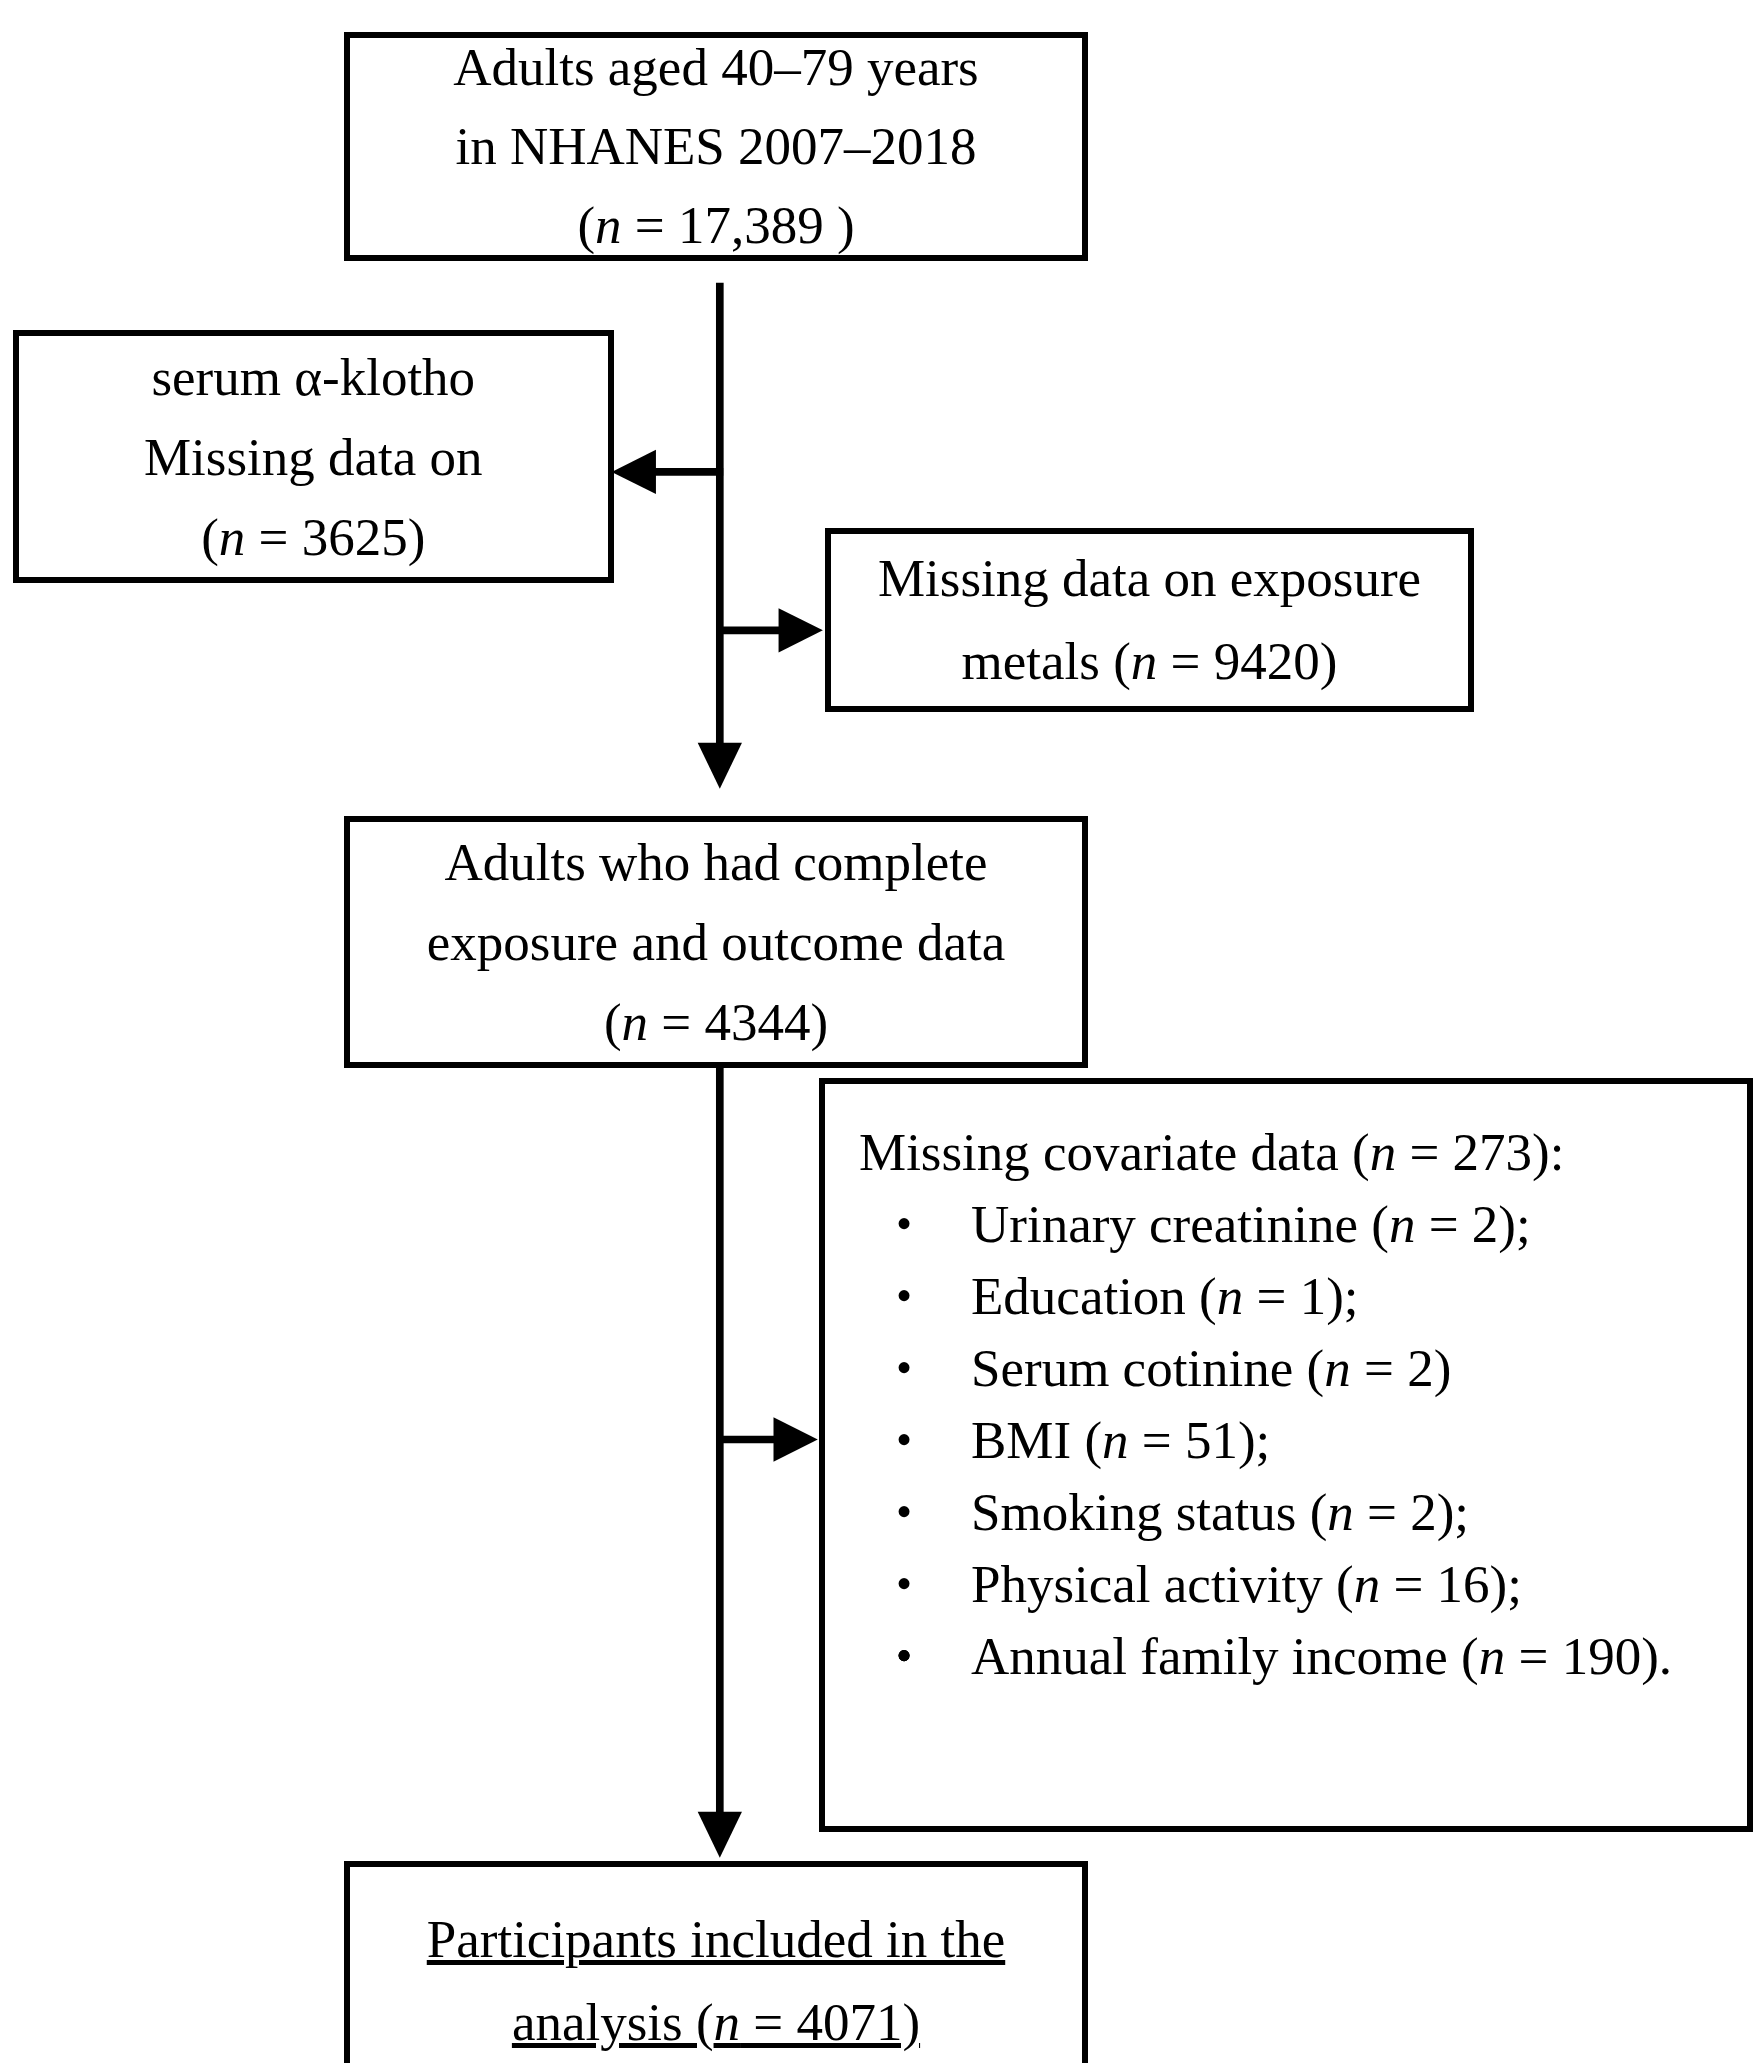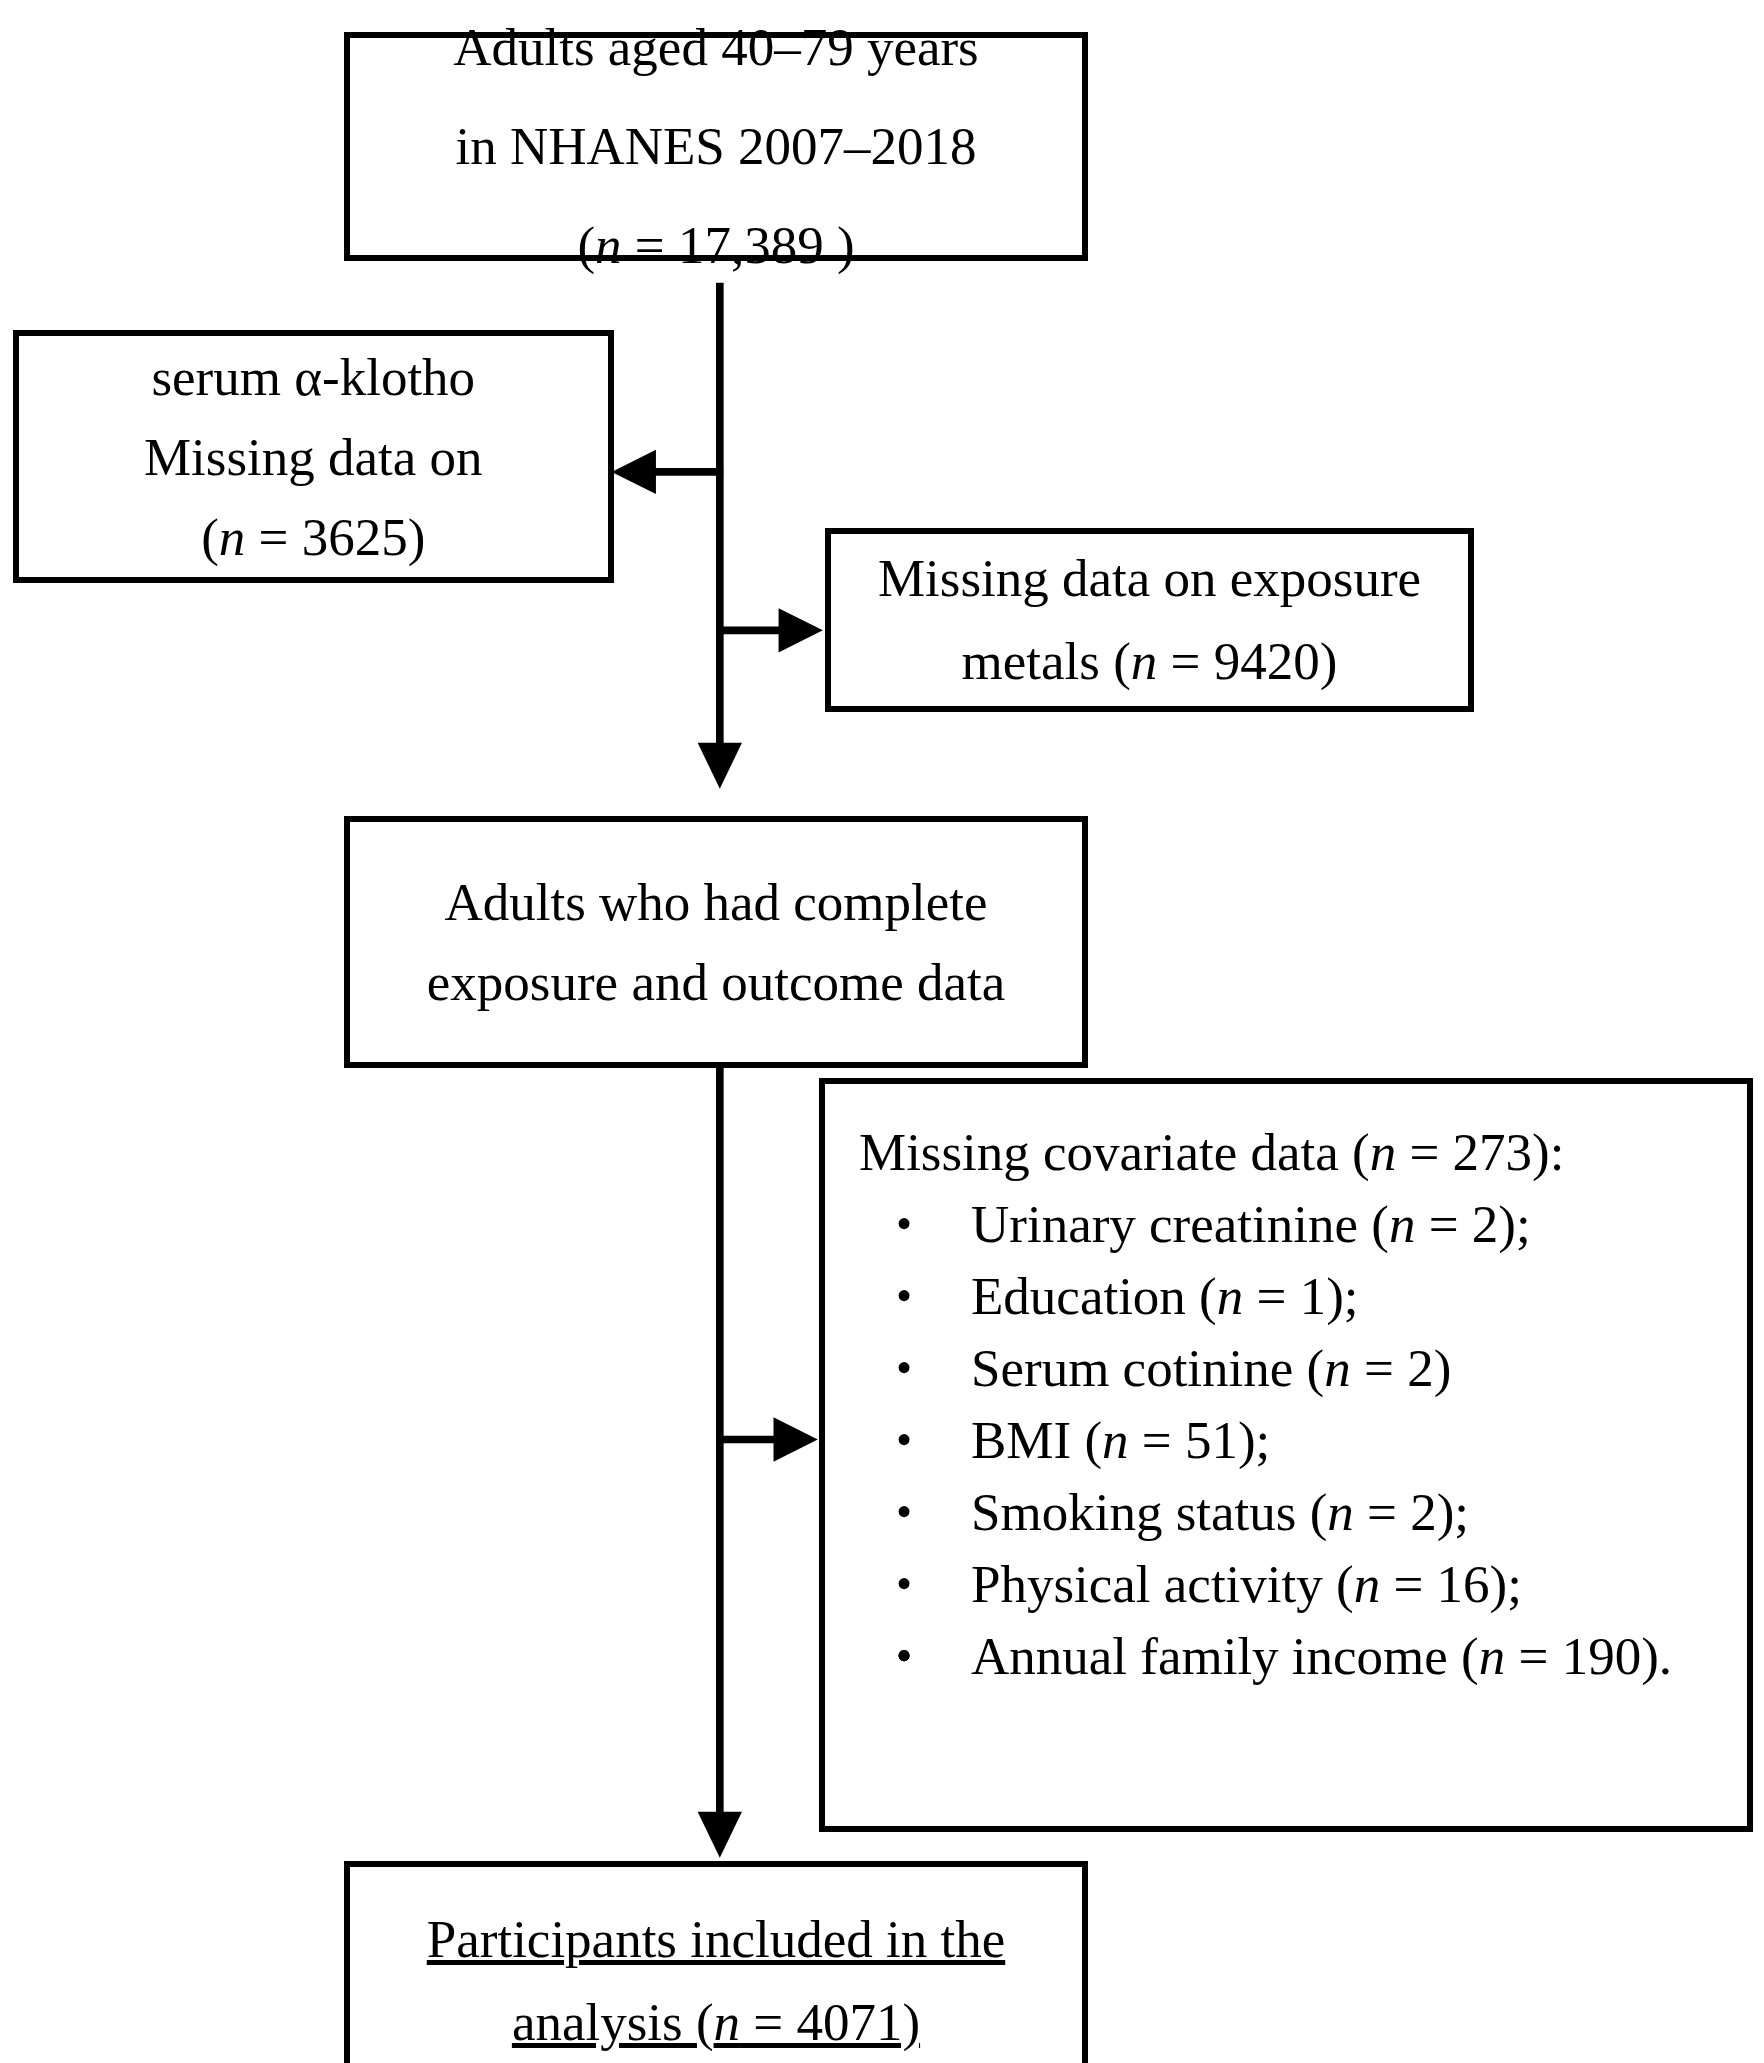--- a/index.html
+++ b/index.html
@@ -42,21 +42,21 @@
   .box.centered {
     display: flex;
     flex-direction: column;
     justify-content: center;
     align-items: center;
     text-align: center;
   }
   .line {
     white-space: nowrap;
   }
-  .top-box    { left: 344px; top: 32px;   width: 744px; height: 229px; gap: 20px; }
+  .top-box    { left: 344px; top: 32px;   width: 744px; height: 229px; }
   .top-box .line    { line-height: 79px; }
   .left-box   { left: 12.8px;  top: 330px;  width: 601px; height: 253px; }
   .left-box .line   { line-height: 80px; }
   .metals-box { left: 825px; top: 528px;  width: 649px; height: 184px; }
   .metals-box .line { line-height: 83px; }
   .mid-box    { left: 344px; top: 792px;  width: 744px; height: 252px; margin-top: 24px; }
   .mid-box .line    { line-height: 80px; }
   .cov-box    { left: 819px; top: 1078px; width: 934px; height: 754px;
                 padding: 32px 8.5px 0 34px; }
   .cov-box .cov-heading { line-height: 72px; }
@@ -117,20 +117,21 @@
   </div>
 
   <div class="box centered metals-box">
     <div class="line mtext">Missing data on exposure</div>
     <div class="line mtext">metals (<i>n</i> = 9420)</div>
   </div>
 
   <div class="box centered mid-box">
     <div class="line mtext">Adults who had complete</div>
     <div class="line mtext">exposure and outcome data</div>
+    <div class="line mtext">(<i>n</i> = 4344)</div>
   </div>
 
   <div class="box cov-box">
     <div class="cov-heading mtext">Missing covariate data (<i>n</i> = 273):</div>
     <ul class="cov-list">
       <li>
         <span class="bullet">•</span>
         <span class="mtext">Urinary creatinine (<i>n</i> = 2);</span>
       </li>
       <li>

